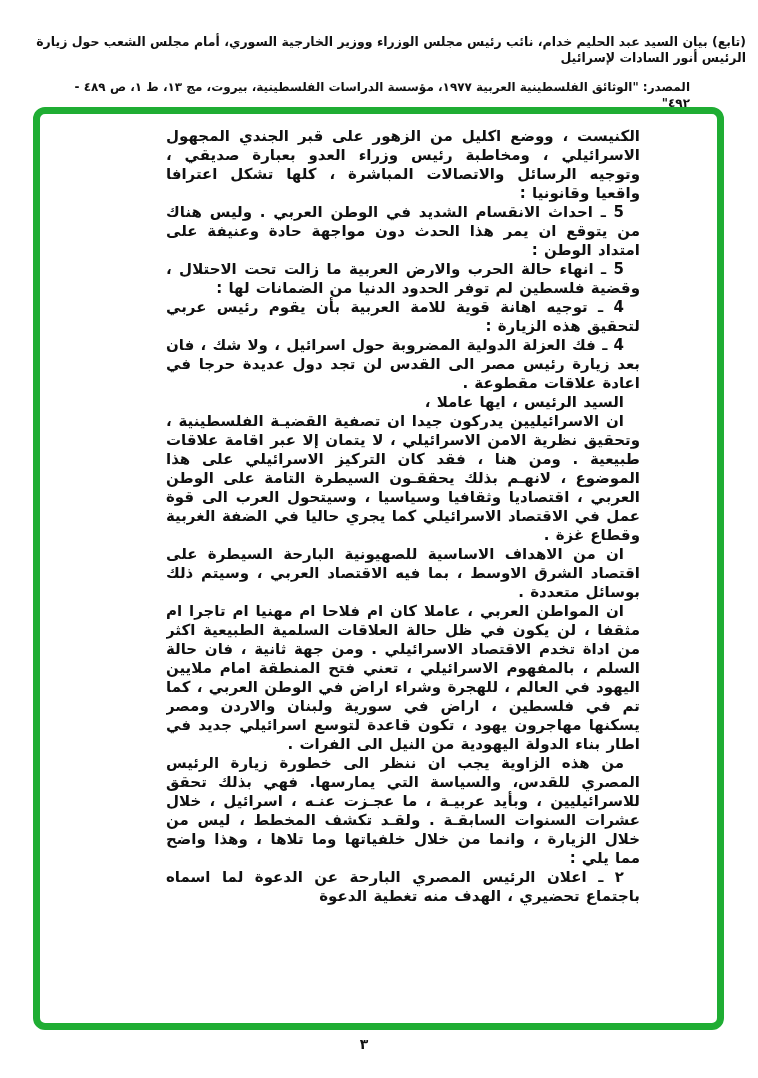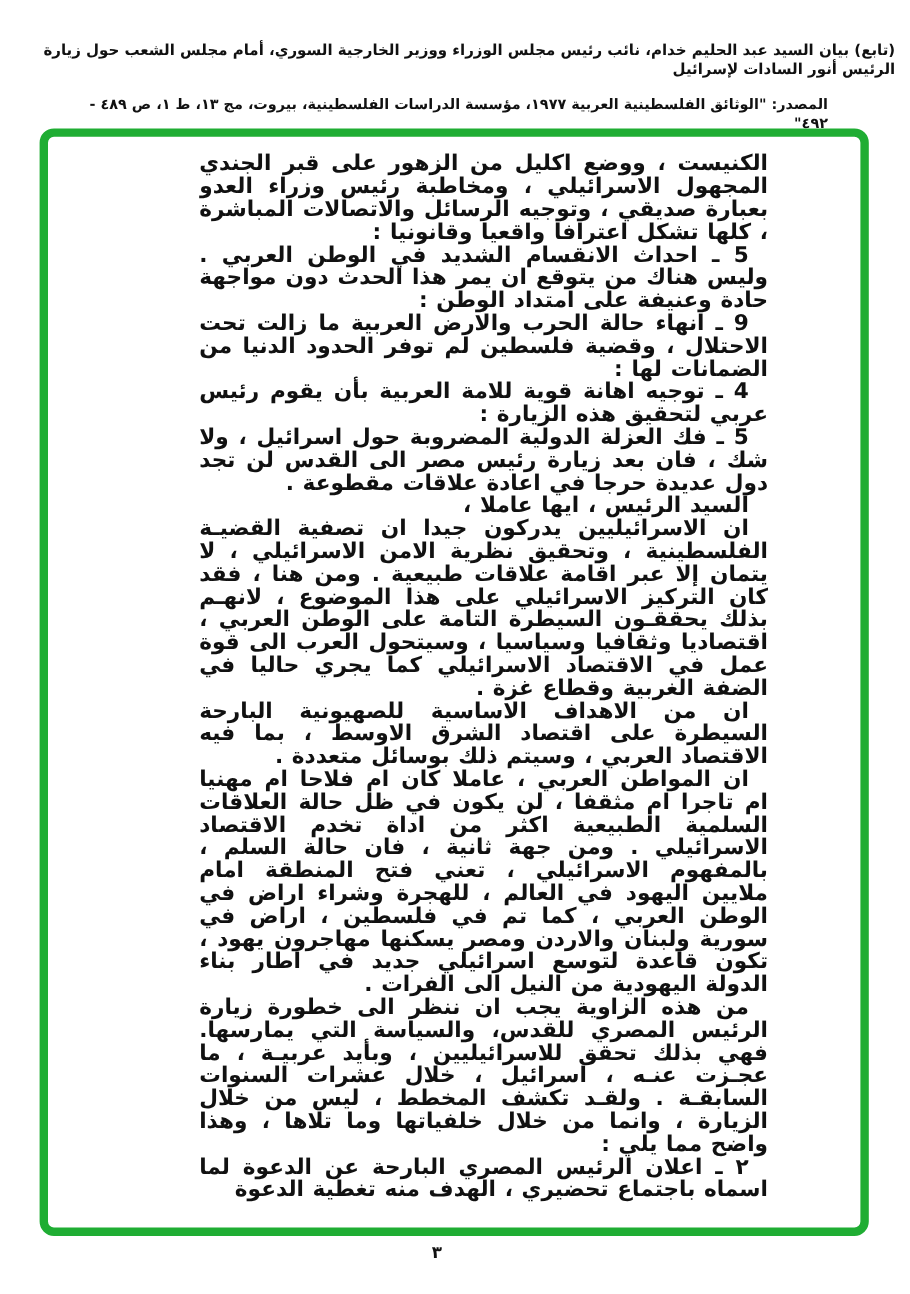--- a/index.html
+++ b/index.html
@@ -56,21 +56,21 @@
   
   .text-block {
     position: absolute;
     top: 127px;
     right: 118px;
     width: 474px;
     height: 888px;
     overflow: hidden;
     direction: rtl;
     text-align: justify;
-    font-size: 18px;
+    font-size: 15px;
     font-weight: bold;
     line-height: 19px;
     word-spacing: 1px;
   }
   .text-block p {
     margin: 0;
     padding: 0;
     text-indent: 16px;
   }
   .text-block p.no-indent {
@@ -95,23 +95,23 @@
 <div class="doc-header">
   <div class="line1">(تابع) بيان السيد عبد الحليم خدام، نائب رئيس مجلس الوزراء ووزير الخارجية السوري، أمام مجلس الشعب حول زيارة الرئيس أنور السادات لإسرائيل</div>
   <div class="line2">المصدر:  "الوثائق الفلسطينية العربية ١٩٧٧، مؤسسة الدراسات الفلسطينية، بيروت، مج ١٣، ط ١، ص ٤٨٩ - ٤٩٢"</div>
 </div>
 
 <div class="green-frame"></div>
 
 <div class="text-block">
     <p class="no-indent">الكنيست ، ووضع اكليل من الزهور على قبر الجندي المجهول الاسرائيلي ، ومخاطبة رئيس وزراء العدو بعبارة صديقي ، وتوجيه الرسائل والاتصالات المباشرة ، كلها تشكل اعترافا واقعيا وقانونيا :</p>
     <p>5 ـ احداث الانقسام الشديد في الوطن العربي . وليس هناك من يتوقع ان يمر هذا الحدث دون مواجهة حادة وعنيفة على امتداد الوطن :</p>
-    <p>9 ـ انهاء حالة الحرب والارض العربية ما زالت تحت الاحتلال ، وقضية فلسطين لم توفر الحدود الدنيا من الضمانات لها :</p>
+    <p>5 ـ انهاء حالة الحرب والارض العربية ما زالت تحت الاحتلال ، وقضية فلسطين لم توفر الحدود الدنيا من الضمانات لها :</p>
     <p>4 ـ توجيه اهانة قوية للامة العربية بأن يقوم رئيس عربي لتحقيق هذه الزيارة :</p>
-    <p>5 ـ فك العزلة الدولية المضروبة حول اسرائيل ، ولا شك ، فان بعد زيارة رئيس مصر الى القدس لن تجد دول عديدة حرجا في اعادة علاقات مقطوعة .</p>
+    <p>4 ـ فك العزلة الدولية المضروبة حول اسرائيل ، ولا شك ، فان بعد زيارة رئيس مصر الى القدس لن تجد دول عديدة حرجا في اعادة علاقات مقطوعة .</p>
     <p>السيد الرئيس ، ايها عاملا ،</p>
     <p>ان الاسرائيليين يدركون جيدا ان تصفية القضيـة الفلسطينية ، وتحقيق نظرية الامن الاسرائيلي ، لا يتمان إلا عبر اقامة علاقات طبيعية . ومن هنا ، فقد كان التركيز الاسرائيلي على هذا الموضوع ، لانهـم بذلك يحققـون السيطرة التامة على الوطن العربي ، اقتصاديا وثقافيا وسياسيا ، وسيتحول العرب الى قوة عمل في الاقتصاد الاسرائيلي كما يجري حاليا في الضفة الغربية وقطاع غزة .</p>
     <p>ان من الاهداف الاساسية للصهيونية البارحة السيطرة على اقتصاد الشرق الاوسط ، بما فيه الاقتصاد العربي ، وسيتم ذلك بوسائل متعددة .</p>
     <p>ان المواطن العربي ، عاملا كان ام فلاحا ام مهنيا ام تاجرا ام مثقفا ، لن يكون في ظل حالة العلاقات السلمية الطبيعية اكثر من اداة تخدم الاقتصاد الاسرائيلي . ومن جهة ثانية ، فان حالة السلم ، بالمفهوم الاسرائيلي ، تعني فتح المنطقة امام ملايين اليهود في العالم ، للهجرة وشراء اراض في الوطن العربي ، كما تم في فلسطين ، اراض في سورية ولبنان والاردن ومصر يسكنها مهاجرون يهود ، تكون قاعدة لتوسع اسرائيلي جديد في اطار بناء الدولة اليهودية من النيل الى الفرات .</p>
     <p>من هذه الزاوية يجب ان ننظر الى خطورة زيارة الرئيس المصري للقدس، والسياسة التي يمارسها. فهي بذلك تحقق للاسرائيليين ، وبأيد عربيـة ، ما عجـزت عنـه ، اسرائيل ، خلال عشرات السنوات السابقـة . ولقـد تكشف المخطط ، ليس من خلال الزيارة ، وانما من خلال خلفياتها وما تلاها ، وهذا واضح مما يلي :</p>
     <p>٢ ـ اعلان الرئيس المصري البارحة عن الدعوة لما اسماه باجتماع تحضيري ، الهدف منه تغطية الدعوة</p>
   </div>
 
 <div class="page-number">٣</div>
 

